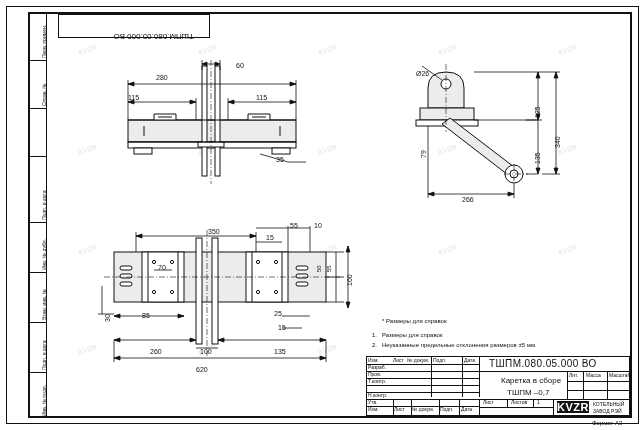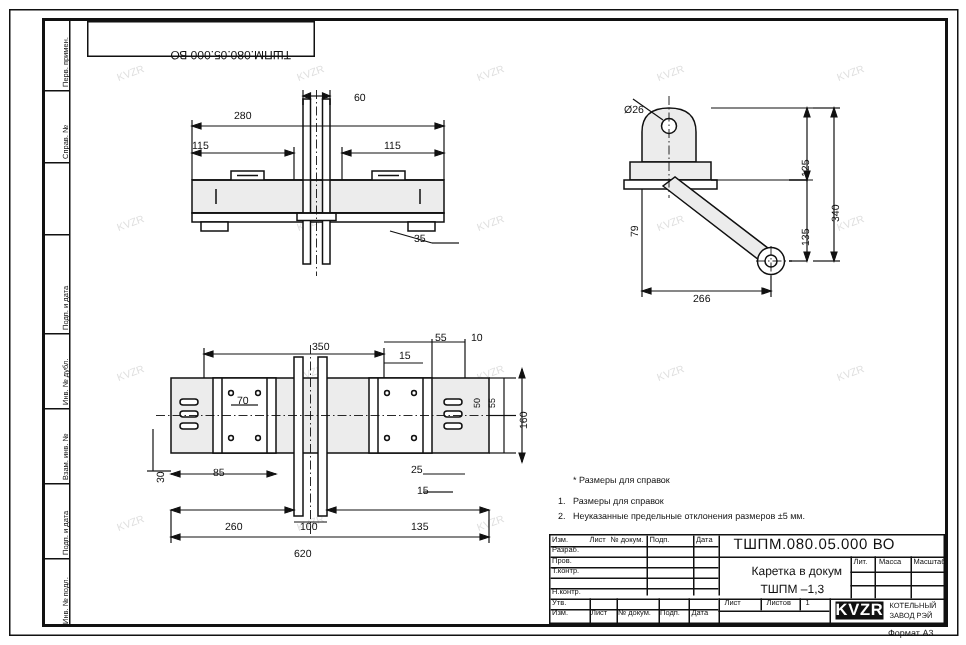--- a/index.html
+++ b/index.html
@@ -344,22 +344,22 @@
     <div class="txt txt5" style="left:97px;top:1px;">Дата</div>
 
     <div class="txt txt5" style="left:1px;top:50px;">Изм.</div>
     <div class="txt txt5" style="left:27px;top:50px;">Лист</div>
     <div class="txt txt5" style="left:45px;top:50px;">№ докум.</div>
     <div class="txt txt5" style="left:73px;top:50px;">Подп.</div>
     <div class="txt txt5" style="left:94px;top:50px;">Дата</div>
 
     <div class="txt txt10" style="left:122px;top:2px;letter-spacing:.4px;">ТШПМ.080.05.000  ВО</div>
 
-    <div class="txt txt8" style="left:134px;top:20px;">Каретка в докум</div>
-    <div class="txt txt8" style="left:140px;top:32px;">ТШПМ –1,3</div>
+    <div class="txt txt8" style="left:134px;top:20px;">Каретка в сборе</div>
+    <div class="txt txt8" style="left:140px;top:32px;">ТШПМ –0,7</div>
 
     <div class="txt txt5" style="left:202px;top:16px;">Лит.</div>
     <div class="txt txt5" style="left:219px;top:16px;">Масса</div>
     <div class="txt txt5" style="left:242px;top:16px;">Масштаб</div>
 
     <div class="txt txt5" style="left:116px;top:43px;">Лист</div>
     <div class="txt txt5" style="left:144px;top:43px;">Листов</div>
     <div class="txt txt5" style="left:170px;top:43px;">1</div>
 
     <div class="logo" style="left:190px;top:44px;width:32px;height:12px;line-height:12px;">KVZR</div>

